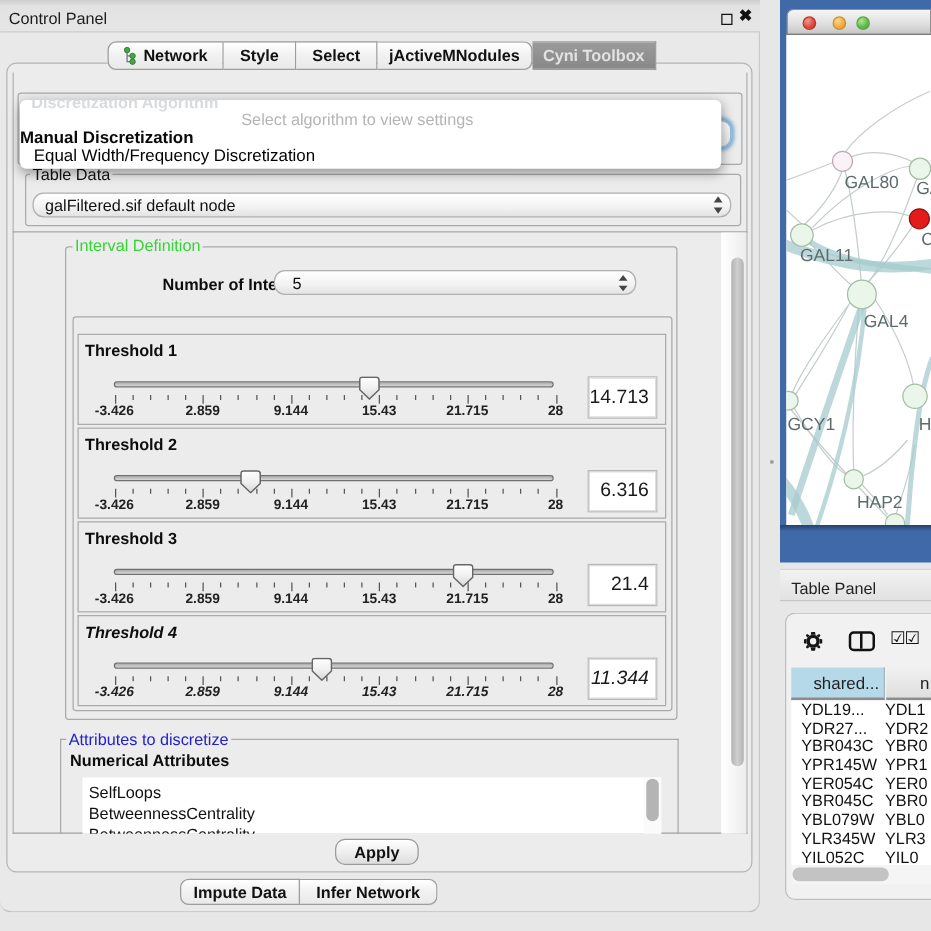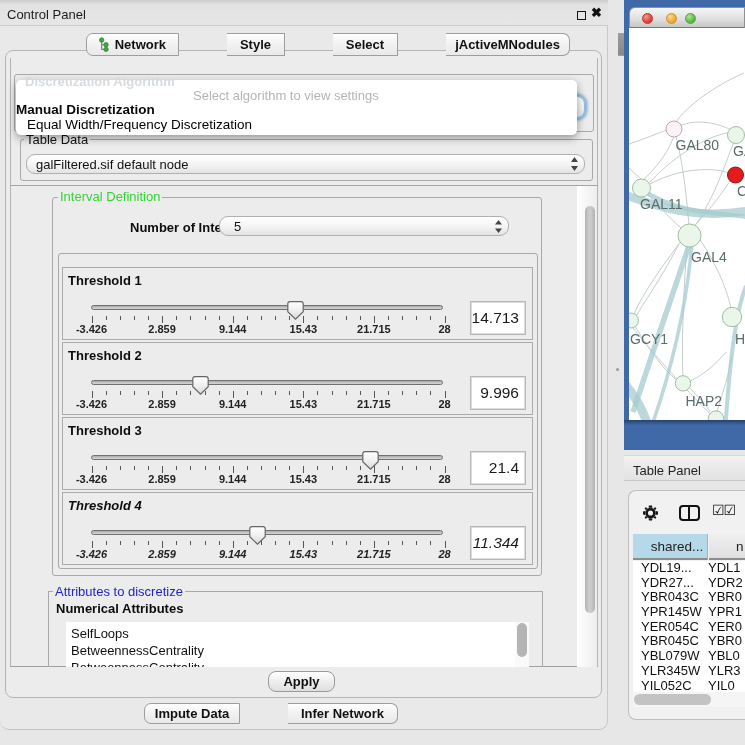--- a/index.html
+++ b/index.html
@@ -19,21 +19,21 @@
 #btn-sq { left:577px; top:11px; width:9px; height:9px; border:1.6px solid #141414; }
 #btn-x { left:591px; top:5px; font-size:13px; font-weight:bold; color:#111; }
 
 
 #mainpanel { left:5px; top:50px; width:597px; height:648px; background:#ececec;
   border:1px solid #b5b5b5; border-radius:8px; }
 #viewport { left:10px; top:58px; width:588px; height:609px;
   border-left:1px solid #b3b3b3; border-right:1px solid #b3b3b3; border-bottom:1px solid #9f9f9f; background:#ececec; }
 
 
-.tabrow { display:flex; height:23px;gap:48px; }
+.tabrow { display:flex; height:23px; }
 .tab { white-space:nowrap; font-size:13px; font-weight:bold; color:#111; background:linear-gradient(#ffffff,#f2f2f2 45%,#e9e9e9);
   border-top:1px solid #9d9d9d; border-bottom:1px solid #9d9d9d;
   border-right:1px solid #9d9d9d; display:flex; align-items:center; justify-content:center;
   padding:0 12px; }
 .tab.first { border-left:1px solid #9d9d9d; border-radius:7px 0 0 7px; }
 .tab.last { border-radius:0 7px 7px 0; }
 .tab.sel { background:linear-gradient(#9b9b9b,#888888); color:#e2e2e2; }
 
 
 .group { border:1px solid #a9a9a9; border-radius:3px; }
@@ -252,21 +252,21 @@
             <path d="M3 0.7 H14 Q16.2 0.7 16.2 3 V10.8 L8.5 18.2 L0.8 10.8 V3 Q0.8 0.7 3 0.7 Z" fill="url(#g342)" stroke="#666666" stroke-width="1.2"></path>
             <defs>
               <linearGradient id="g342" x1="0" y1="0" x2="0" y2="1">
                 <stop offset="0" stop-color="#ffffff"></stop>
                 <stop offset="0.5" stop-color="#f0f0f0"></stop>
                 <stop offset="1" stop-color="#d8d8d8"></stop>
               </linearGradient>
             </defs>
           </svg>
     </div>
-    <div class="vbox">9.996</div>
+    <div class="vbox">6.316</div>
   </div>
       <div class="abs tbox" style="top:417px;">
     <div class="ttitle">Threshold 3</div>
     <div class="track"></div>
     <div style="position:absolute;left:28.5px;top:48px;width:1px;height:7px;background:#575757;"></div>
         <div style="position:absolute;left:42.6px;top:48px;width:1px;height:4px;background:#575757;"></div>
         <div style="position:absolute;left:56.7px;top:48px;width:1px;height:4px;background:#575757;"></div>
         <div style="position:absolute;left:70.9px;top:48px;width:1px;height:4px;background:#575757;"></div>
         <div style="position:absolute;left:85.0px;top:48px;width:1px;height:4px;background:#575757;"></div>
         <div style="position:absolute;left:99.1px;top:48px;width:1px;height:7px;background:#575757;"></div>

